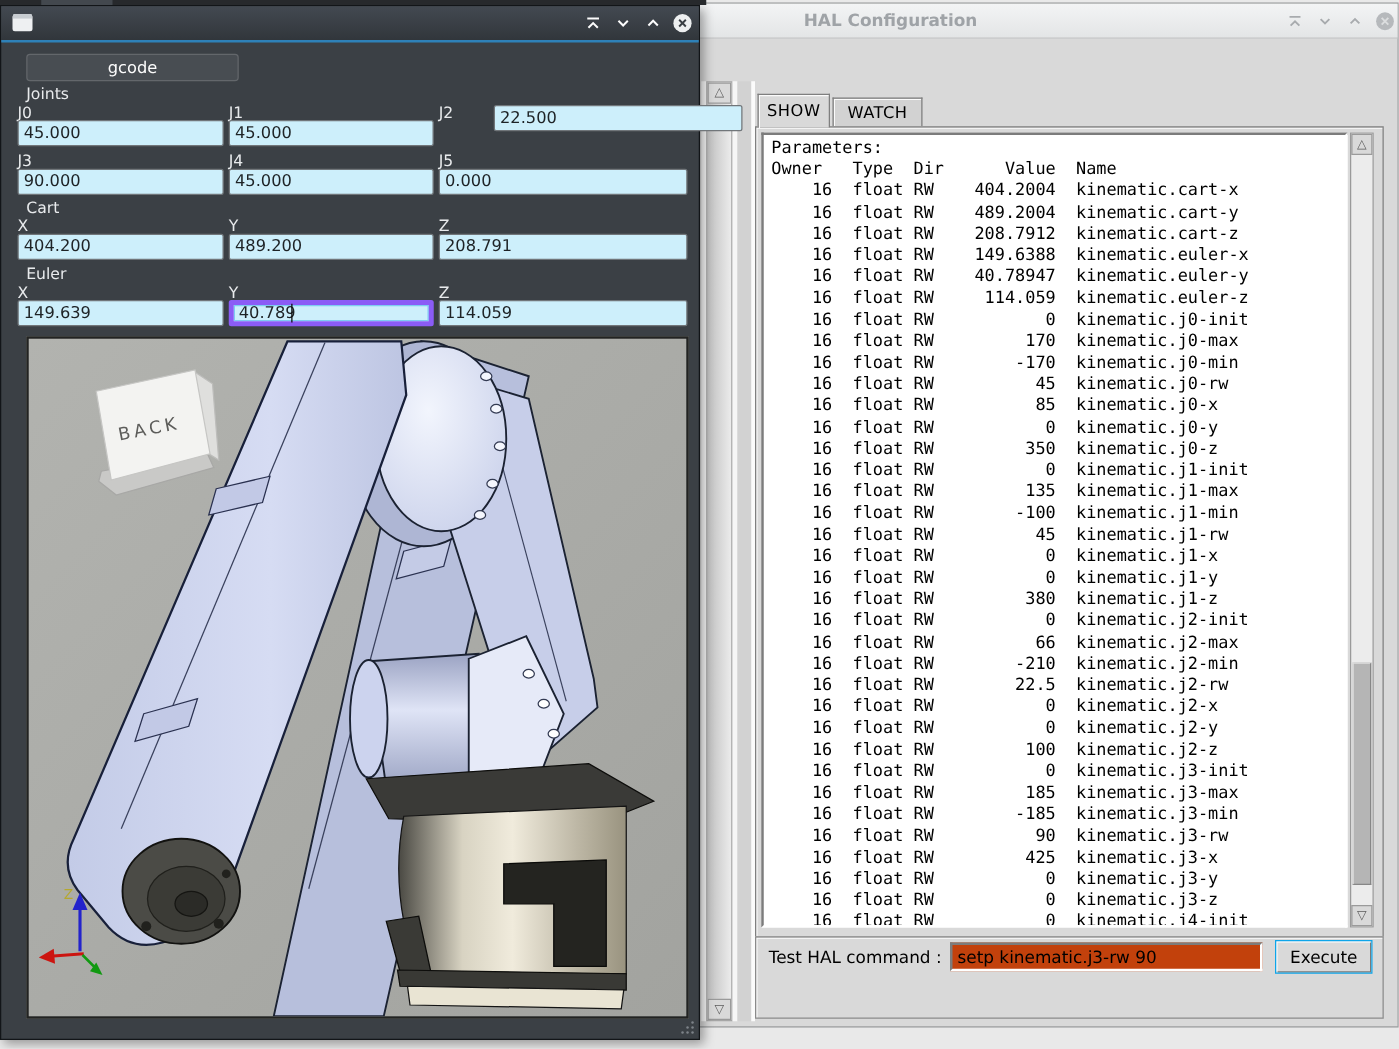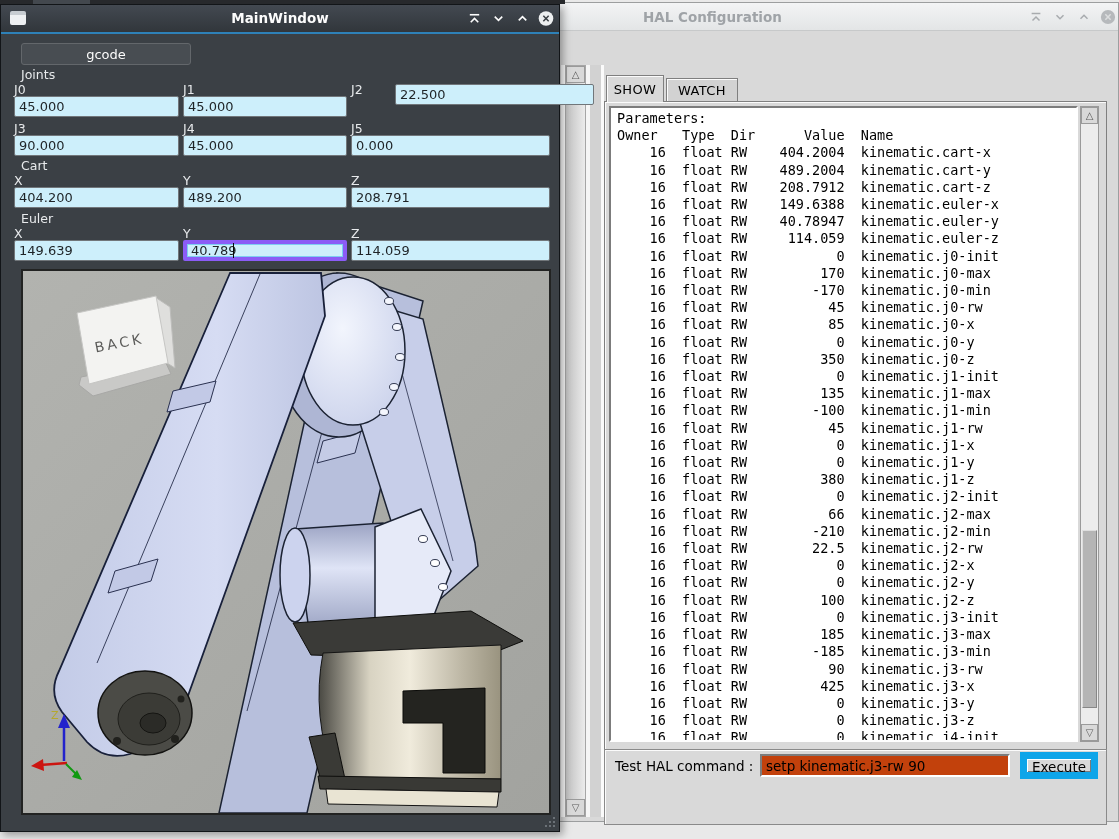--- a/index.html
+++ b/index.html
@@ -44,29 +44,29 @@
   .vscroll { left:521px; top:103px; width:19px; height:636px; background:#ececec;
     border:1px solid #9a9a9a; z-index:4; }
   .sb-arrow { background:#d9d9d9; border:1px solid #9a9a9a; color:#5c5c5c;
     font-size:10px; line-height:15px; text-align:center; }
   .vscroll .sb-up   { left:0; top:0; width:17px; height:17px; }
   .vscroll .sb-down { left:0; bottom:0; width:17px; height:17px; }
   .vscroll .thumb { left:1px; top:423px; width:15px; height:178px; background:#b5b5b5;
     border-top:1px solid #dedede; border-left:1px solid #dedede;
     border-bottom:1px solid #878787; border-right:1px solid #878787; }
 
-  .cmdframe { left:45px; top:746px; width:503px; height:76px; background:#d9d9d9;
+  .cmdframe { left:45px; top:746px; width:503px; height:66px; background:#d9d9d9;
     border:1px solid #8a8a8a; box-shadow:inset 1px 1px 0 #fbfbfb; z-index:4; }
   .cmd-label { left:10px; top:8px; font-size:13.5px; color:#000; white-space:nowrap; }
   .cmd-entry { left:155px; top:4px; width:250px; height:23px; background:#c2410c;
     border-top:2px solid #7c7c7c; border-left:2px solid #7c7c7c;
     border-bottom:2px solid #fff; border-right:2px solid #fff;
     font-size:13.5px; padding:0 4px; color:#000; font-family:inherit; }
   .cmd-exec { left:415px; top:2px; width:78px; height:27px; background:#d9d9d9;
-    border:7px solid #0ea5e9; box-shadow:inset 1px 1px 0 #fff, inset -1px -1px 0 #7a7a7a;
+    border:1px solid #0ea5e9; box-shadow:inset 1px 1px 0 #fff, inset -1px -1px 0 #7a7a7a;
     font-size:13.5px; color:#000; font-family:inherit; }
   .cmd-note { left:5px; top:33px; width:493px; height:25px; background:#fff;
     border:1px solid #9a9a9a; font-family:"DejaVu Sans Mono","Liberation Mono",monospace;
     font-size:13.5px; color:#000; display:flex; align-items:center; padding-left:4px;
     white-space:nowrap; overflow:hidden; }
 
   
   .main-window { left:0; top:4px; width:560px; height:828px; background:#3b4045;
     border:1px solid #121518; box-shadow:3px 3px 8px rgba(0,0,0,.35); z-index:10; }
   .mw-titlebar { left:0; top:0; width:100%; height:27px;
@@ -201,21 +201,20 @@
     <div class="abs cmdframe">
       <span class="abs cmd-label">Test HAL command :</span>
       <input class="abs cmd-entry" value="setp kinematic.j3-rw 90" style="">
       <button class="abs cmd-exec">Execute</button>
     </div>
   </div>
 
   <div class="abs main-window">
     <div class="abs mw-titlebar">
       <div class="abs mw-appicon"></div>
-      <span class="abs mw-title">MainWindow</span>
       <div class="abs mw-btns">
         <span class="winbtn">
           <svg width="15" height="15" viewBox="0 0 16 16" fill="none" stroke="#fcfcfc" stroke-width="1.7">
               <path d="M3 4h10"></path>
               <path d="M4 12l4-4 4 4"></path>
             </svg>
           </span>
         <span class="winbtn">
           <svg width="15" height="15" viewBox="0 0 16 16" fill="none" stroke="#fcfcfc" stroke-width="1.7">
               <path d="M4 6l4 4 4-4"></path>

